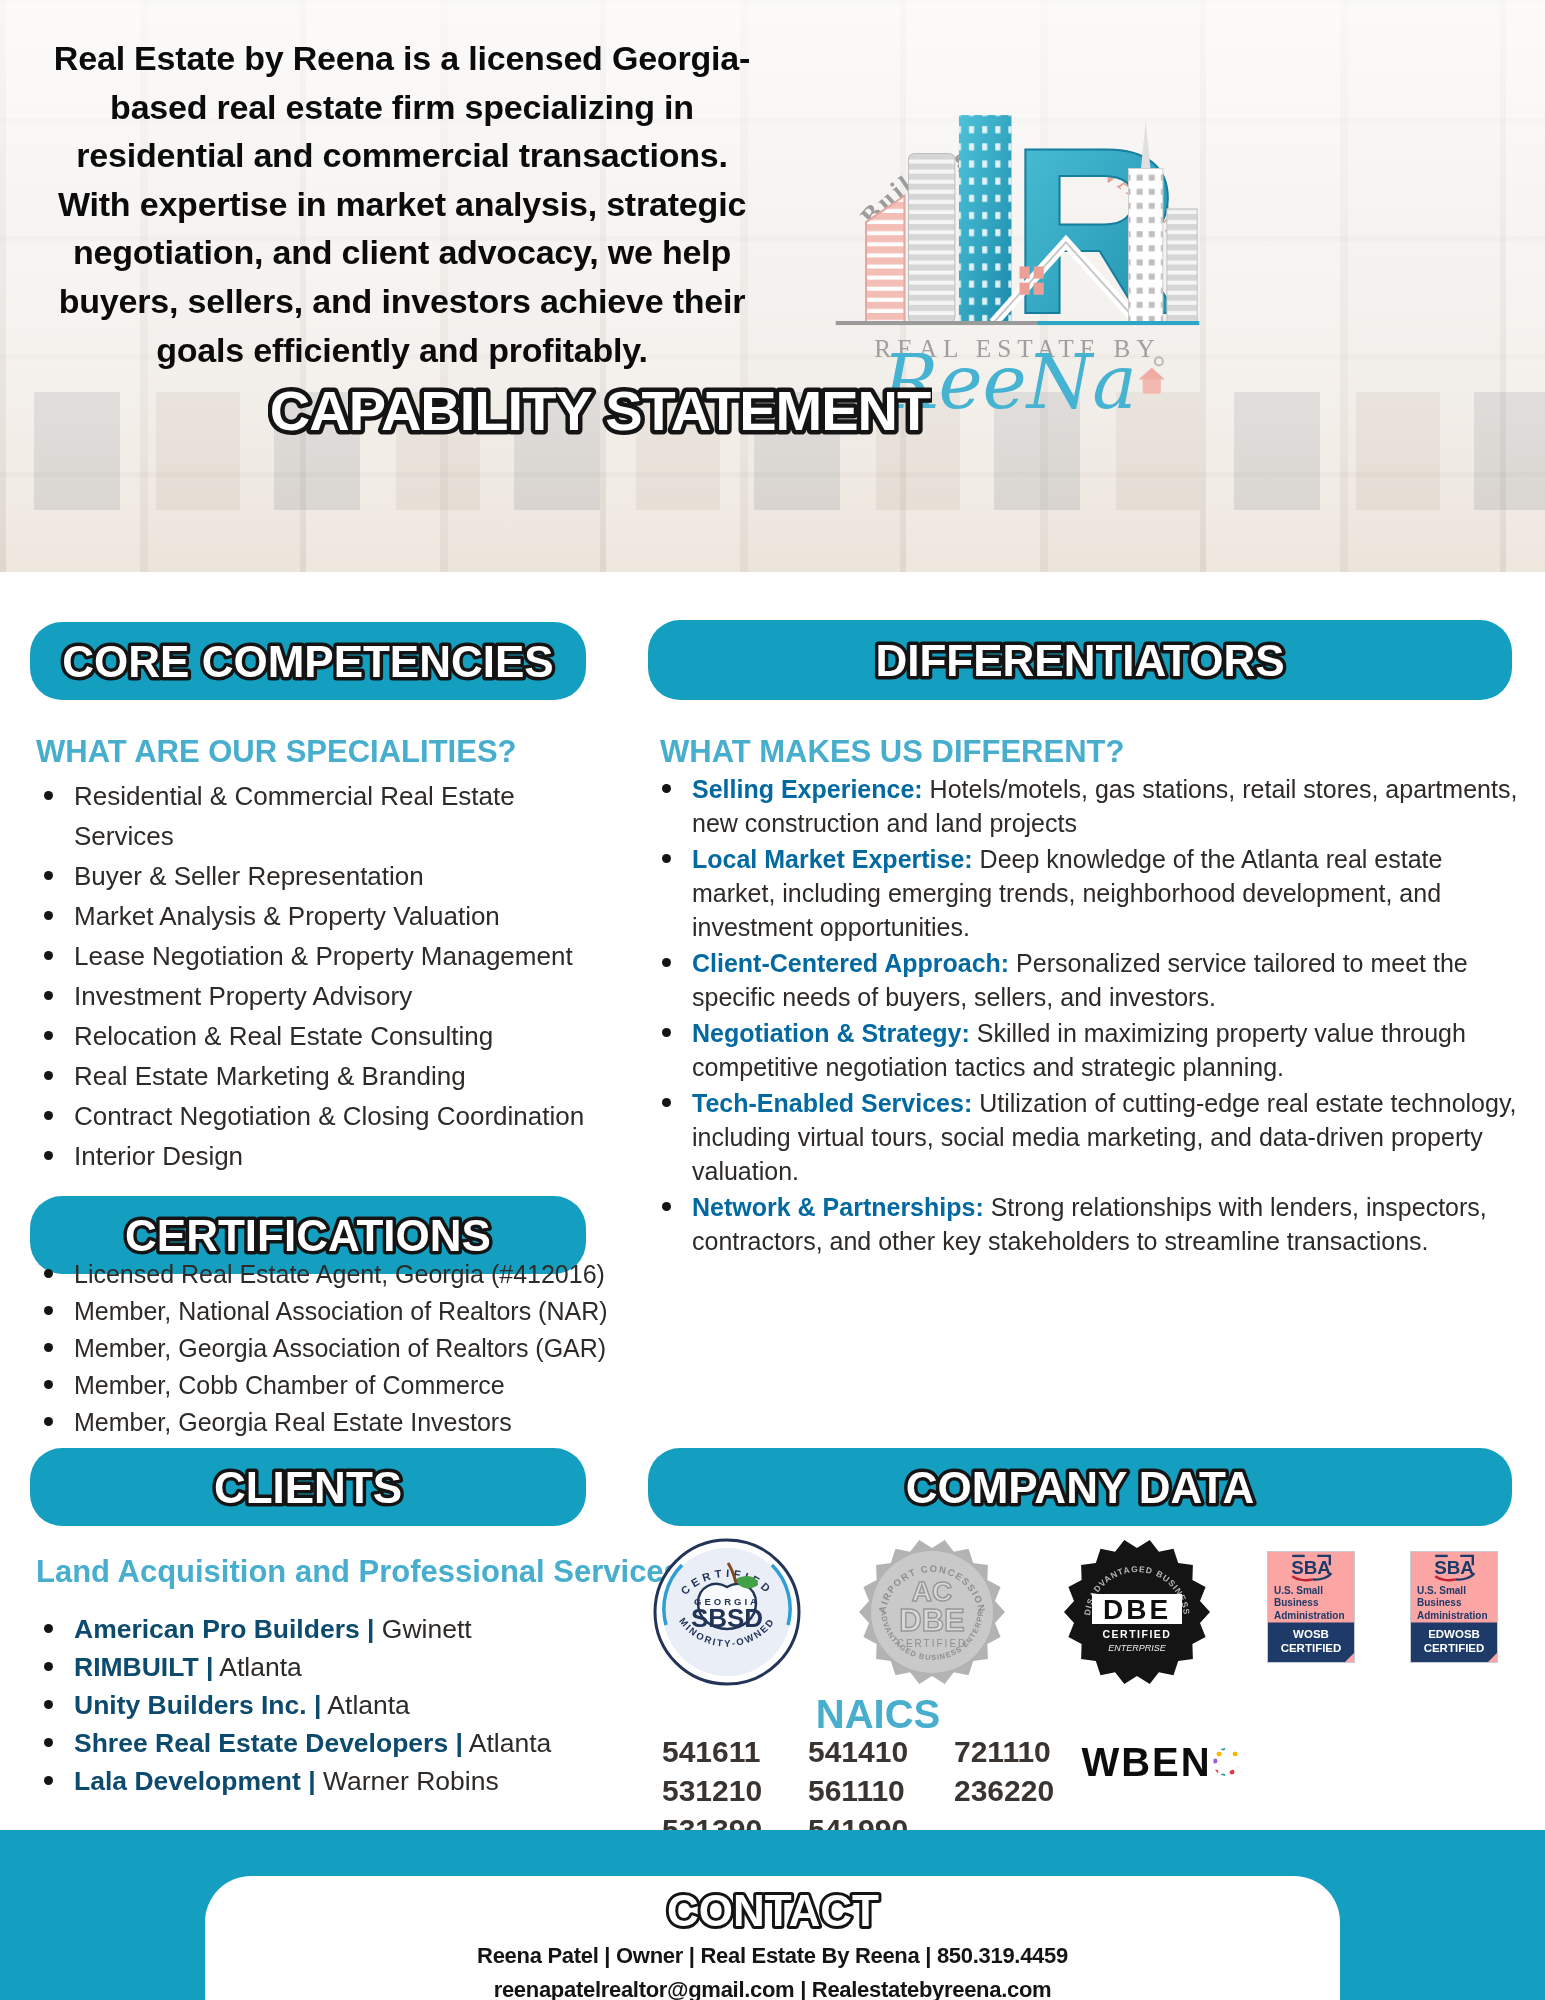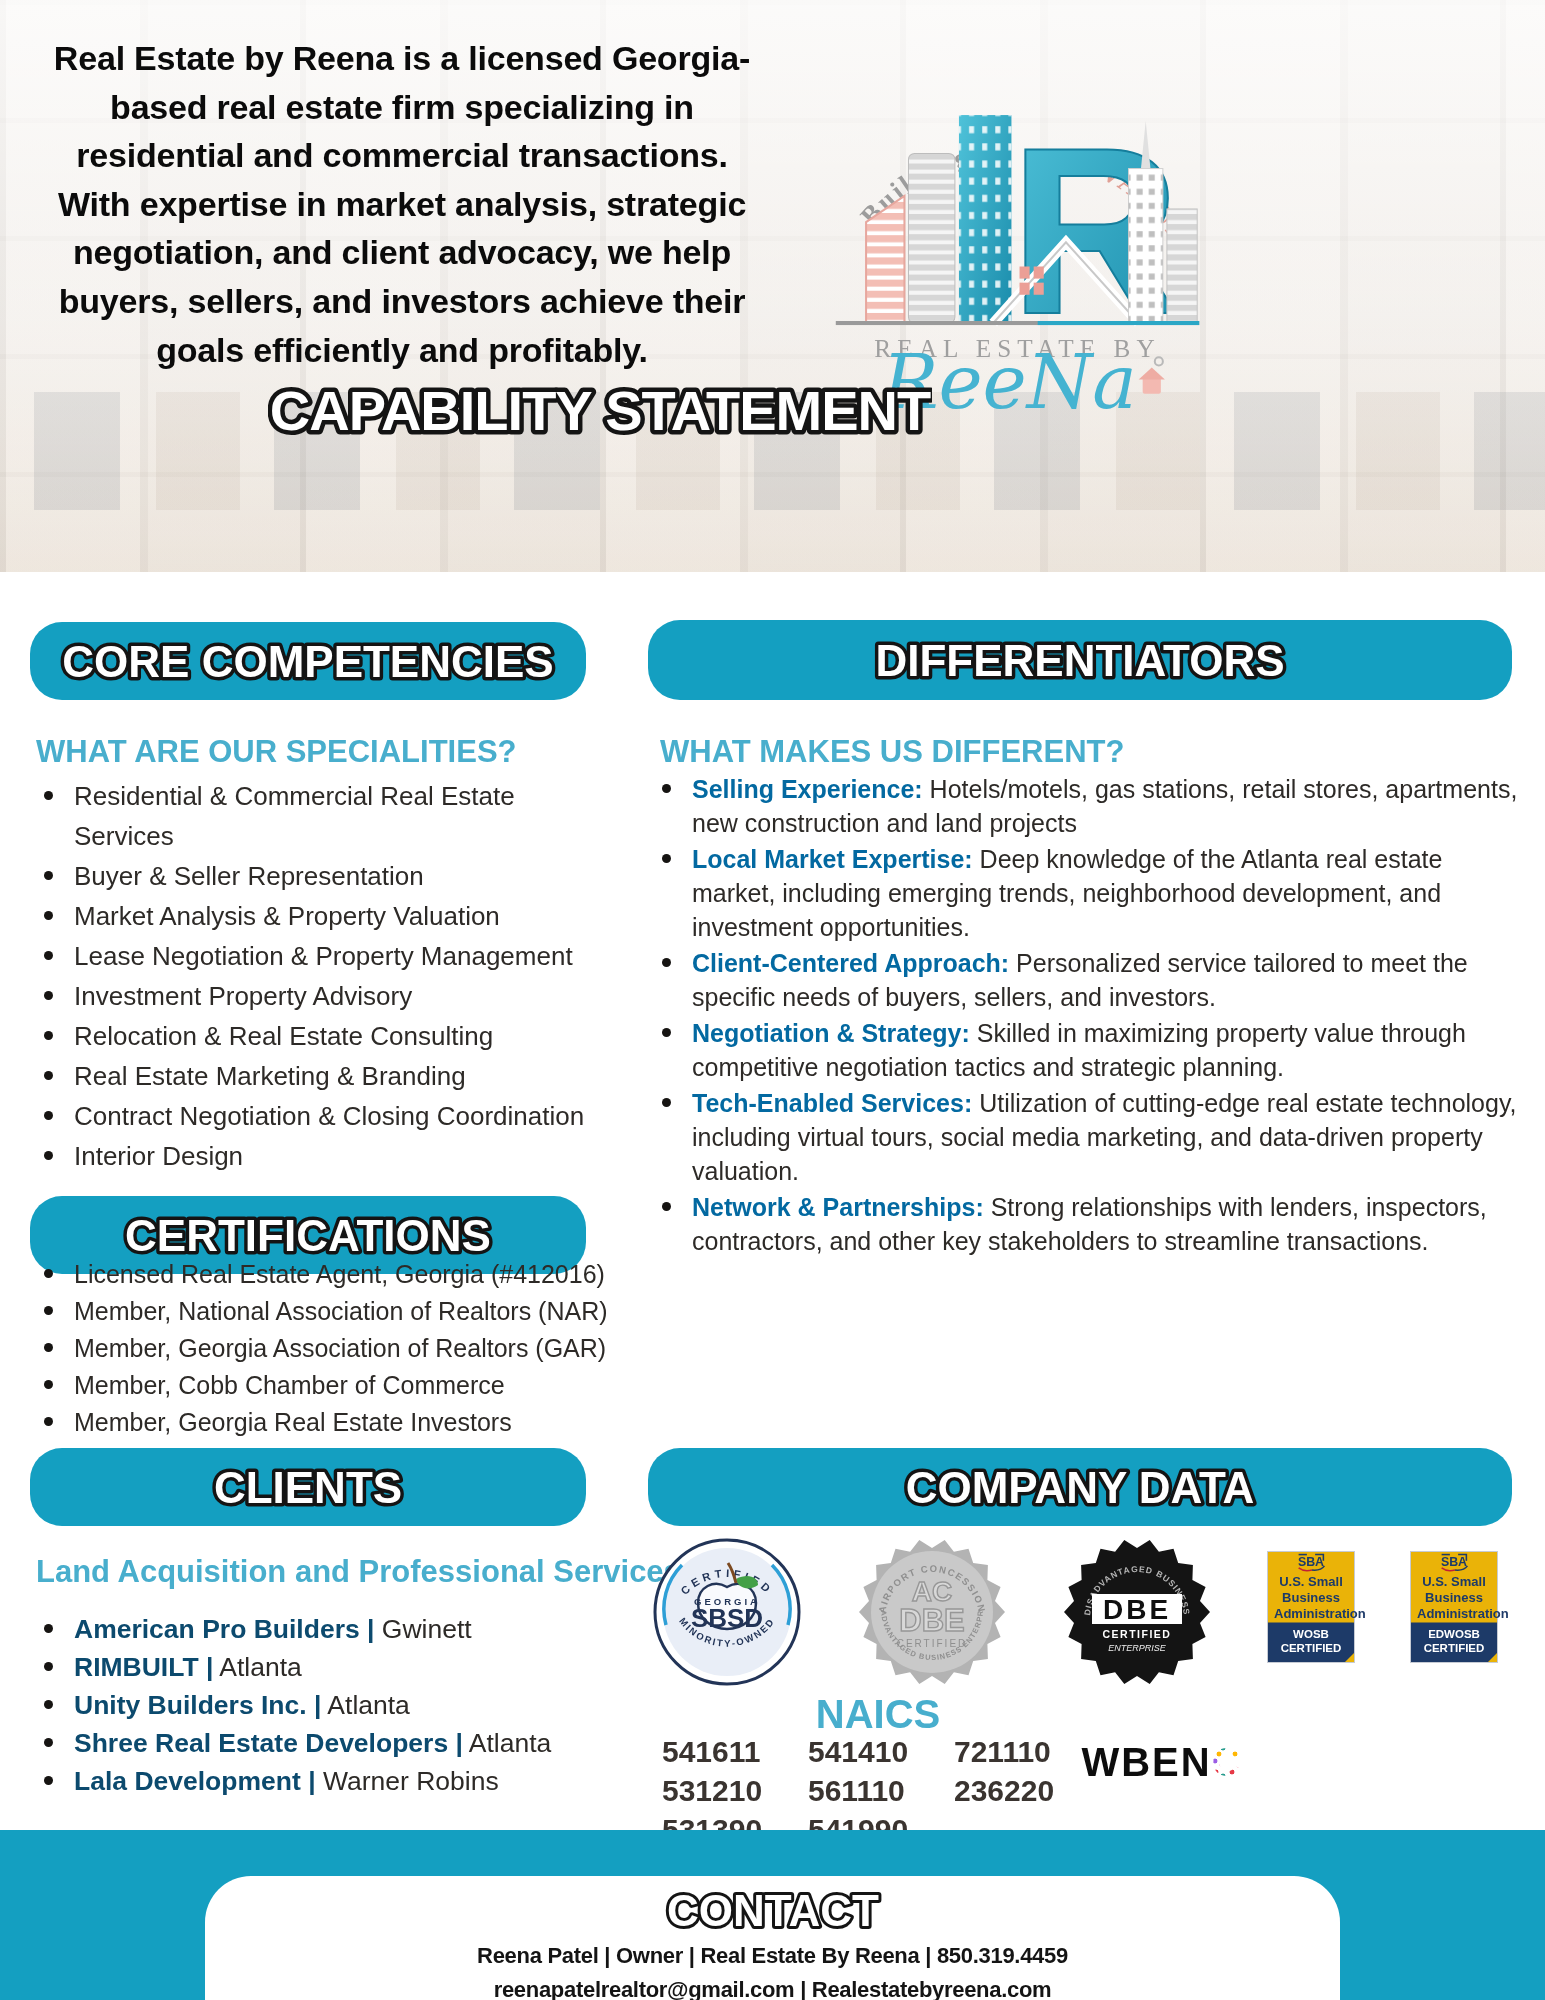--- a/index.html
+++ b/index.html
@@ -66,23 +66,23 @@
 
   .list-diff{left:648px;top:772px;width:884px;font-size:25px;}
   .list-diff li{line-height:34px;margin-bottom:2px;}
   .list-diff li::before{top:12px;}
   .list-diff strong{font-weight:800;color:#0369a1;}
 
   
   .badges{position:absolute;left:652px;top:1537px;width:846px;display:flex;
     justify-content:space-between;align-items:flex-start;}
   .seal{width:150px;height:150px;}
-  .sba-card{width:88px;height:112px;margin-top:14px;background:#eab308;border:1px solid #c6cbd4;
+  .sba-card{width:88px;height:112px;margin-top:14px;background:#fca5a5;border:1px solid #c6cbd4;
     display:flex;flex-direction:column;align-items:center;}
-  .sba-org{font-size:13px;color:var(--navy);text-align:center;line-height:1.25;font-weight:600;
+  .sba-org{font-size:10px;color:var(--navy);line-height:1.25;font-weight:600;
     width:74px;margin-top:0;}
   .sba-banner{margin-top:auto;width:100%;background:var(--navy);color:#fff;font-weight:800;
     font-size:11.5px;text-align:center;padding:6px 2px;line-height:1.2;
     clip-path:polygon(0 0,100% 0,100% calc(100% - 9px),calc(100% - 9px) 100%,0 100%);}
 
   .naics{position:absolute;left:648px;top:1692px;width:864px;height:140px;}
   .naics-label{position:absolute;left:150px;top:0;width:160px;text-align:center;
     font-weight:800;font-size:40px;color:var(--light_teal);}
   .naics-cols{position:absolute;left:14px;top:40px;display:flex;}
   .naics-col{width:146px;font-weight:800;font-size:30px;color:#3a3430;line-height:39px;}

